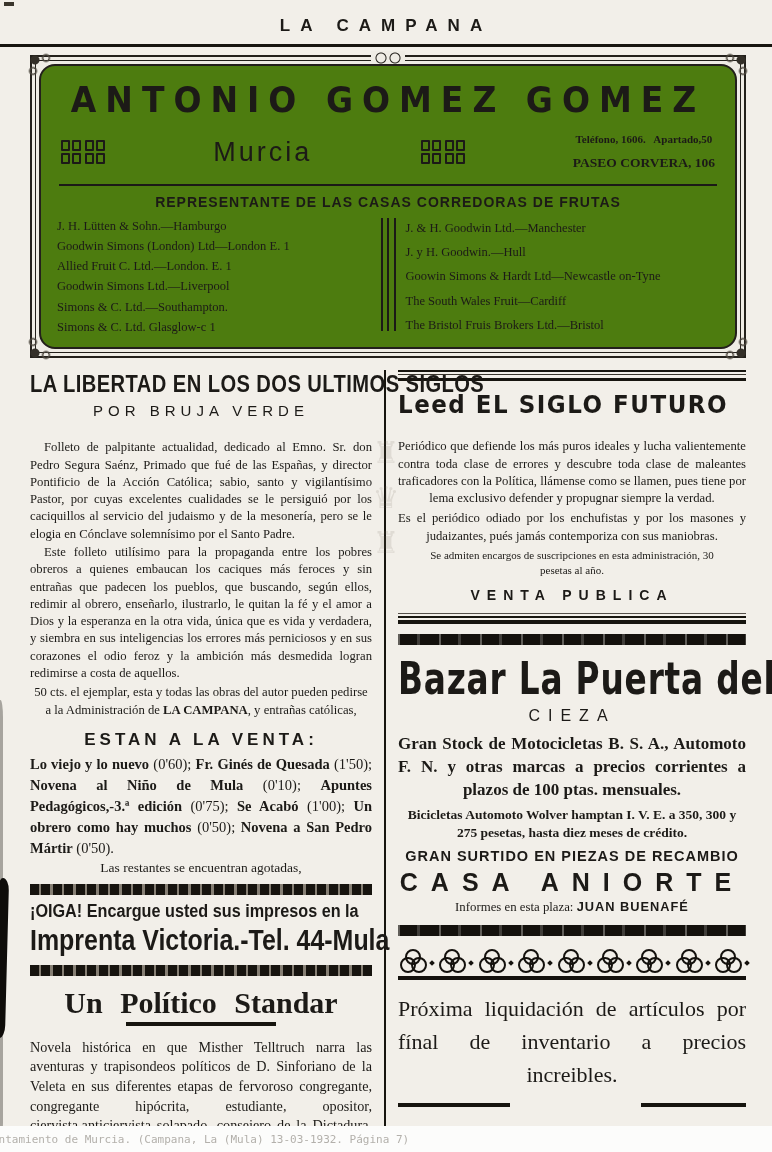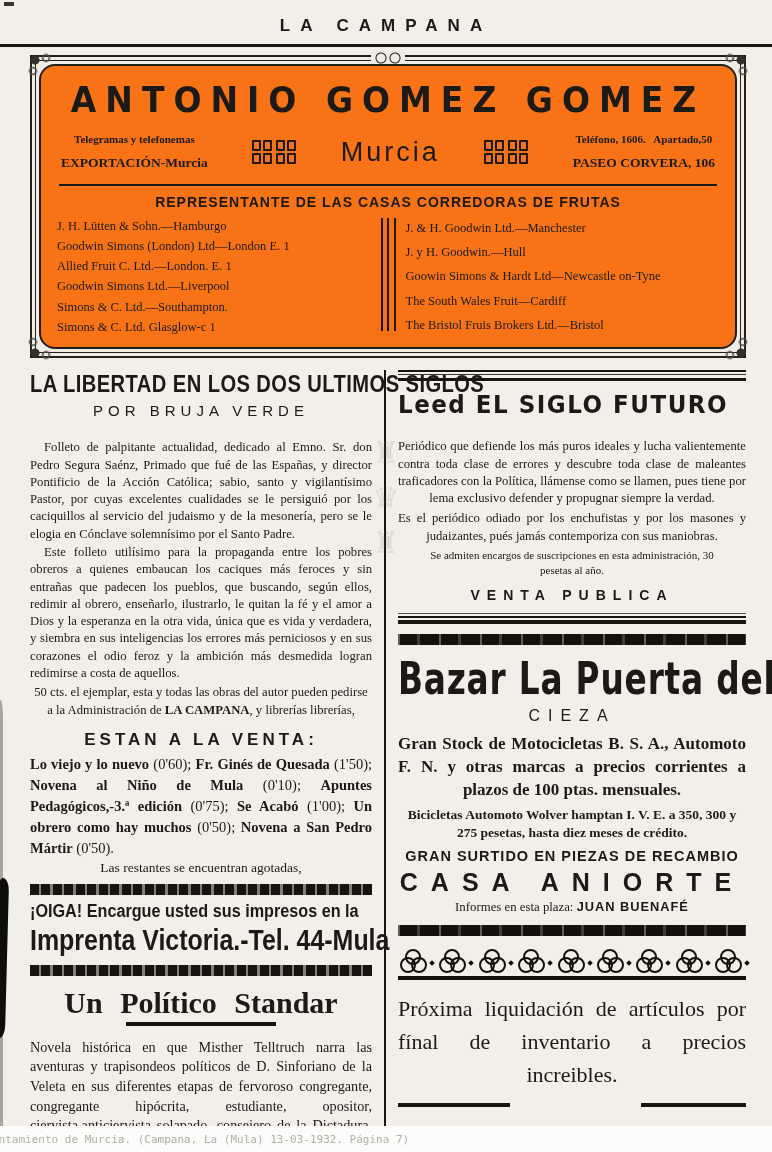--- a/index.html
+++ b/index.html
@@ -17,21 +17,21 @@
      background:radial-gradient(circle at 7px 7px,#332f28 4px,transparent 5px),
                 radial-gradient(circle at 18px 5px,transparent 2px,#4a453c 3px,transparent 5px),
                 radial-gradient(circle at 5px 18px,transparent 2px,#4a453c 3px,transparent 5px);}
   .corner.tl{left:-4px;top:-4px;}
   .corner.tr{right:-4px;top:-4px;transform:scaleX(-1);}
   .corner.bl{left:-4px;bottom:-4px;transform:scaleY(-1);}
   .corner.br{right:-4px;bottom:-4px;transform:scale(-1);}
   .frame-dot{position:absolute;top:-6px;left:50%;transform:translateX(-50%);width:34px;height:14px;
      background:radial-gradient(circle at 10px 7px,#efece5 4px,#23201b 5px,transparent 6px),
                 radial-gradient(circle at 24px 7px,#efece5 4px,#23201b 5px,transparent 6px),#efece5;}
-  .adbox-inner{position:relative;border:2px solid #23201b;border-radius:16px;background:#f97316;
+  .adbox-inner{position:relative;border:2px solid #23201b;border-radius:16px;background:#4d7c0f;
                padding:12px 14px 10px;}
   .ad-title{text-align:center;font-family:"DejaVu Sans",sans-serif;font-weight:800;
             font-size:33px;letter-spacing:9px;transform:scaleY(1.08);margin-top:2px;}
   .ad-row{display:flex;align-items:center;justify-content:space-between;padding:0 6px;margin:10px 0 8px;}
   .ad-side{font-size:11.5px;text-align:center;line-height:1.9;}
   .ad-side .b{font-weight:bold;font-size:13.5px;}
   .ad-city{font-family:"Liberation Sans",sans-serif;font-size:27px;letter-spacing:3px;}
   .pane-group{display:flex;gap:4px;}
   .pane{display:grid;grid-template-columns:repeat(2,9px);grid-auto-rows:11px;gap:2px;}
   .pane i{border:2px solid #1c1a17;border-radius:1px;}
@@ -137,24 +137,20 @@
 
   <div class="adbox">
     <span class="corner tl"></span>
     <span class="corner tr"></span>
     <span class="corner bl"></span>
     <span class="corner br"></span>
     <span class="frame-dot"></span>
     <div class="adbox-inner">
       <div class="ad-title">ANTONIO GOMEZ GOMEZ</div>
       <div class="ad-row">
-        <div class="ad-side">
-          <div style="font-weight:bold;font-size:11px;">Telegramas y telefonemas</div>
-          <div class="b">EXPORTACIÓN-Murcia</div>
-        </div>
         <span class="pane-group">
           <span class="pane">
               <i></i>
               <i></i>
               <i></i>
               <i></i>
             </span>
           <span class="pane">
               <i></i>
               <i></i>
@@ -208,21 +204,21 @@
     </div>
   </div>
 
   <div class="columns">
 
     <div class="col-left">
       <div class="lib-title">LA LIBERTAD EN LOS DOS ULTIMOS SIGLOS</div>
       <div class="lib-byline">POR BRUJA VERDE</div>
       <p class="body-text indent">Folleto de palpitante actualidad, dedicado al Emno. Sr. don Pedro Segura Saénz, Primado que fué de las Españas, y director Pontificio de la Acción Católica; sabio, santo y vigilantísimo Pastor, por cuyas excelentes cualidades se le persiguió por los caciquillos al servicio del judaismo y de la mesonería, pero se le elogia en Cónclave solemnísimo por el Santo Padre.</p>
       <p class="body-text indent">Este folleto utilísimo para la propaganda entre los pobres obreros a quienes embaucan los caciques más feroces y sin entrañas que padecen los pueblos, que buscando, según ellos, redimir al obrero, enseñarlo, ilustrarlo, le quitan la fé y el amor a Dios y la esperanza en la otra vida, única que es vida y verdadera, y siembra en sus inteligencias los errores más perniciosos y en sus corazones el odio feroz y la ambición más desmedida logran redimirse a costa de aquellos.</p>
-      <p class="lib-p3"><span>50 cts. el ejemplar, esta y todas las obras del autor pueden pedirse a la Administración de </span><strong>LA CAMPANA</strong><span>, y librerías librerías,</span></p>
+      <p class="lib-p3"><span>50 cts. el ejemplar, esta y todas las obras del autor pueden pedirse a la Administración de </span><strong>LA CAMPANA</strong><span>, y entrañas católicas,</span></p>
 
       <div class="venta-head">ESTAN A LA VENTA:</div>
       <p class="venta-body"><span class="t">Lo viejo y lo nuevo</span><span> (0'60); </span><span class="t">Fr. Ginés de Quesada</span><span> (1'50); </span><span class="t">Novena al Niño de Mula</span><span> (0'10); </span><span class="t">Apuntes Pedagógicos,-3.ª edición</span><span> (0'75); </span><span class="t">Se Acabó</span><span> (1'00); </span><span class="t">Un obrero como hay muchos</span><span> (0'50); </span><span class="t">Novena a San Pedro Mártir</span><span> (0'50). </span></p>
       <p class="venta-tail">Las restantes se encuentran agotadas,</p>
 
       <div class="block-band"></div>
       <div class="oiga">¡OIGA! Encargue usted sus impresos en la</div>
       <div class="imprenta">Imprenta Victoria.-Tel. 44-Mula</div>
       <div class="block-band"></div>
 

